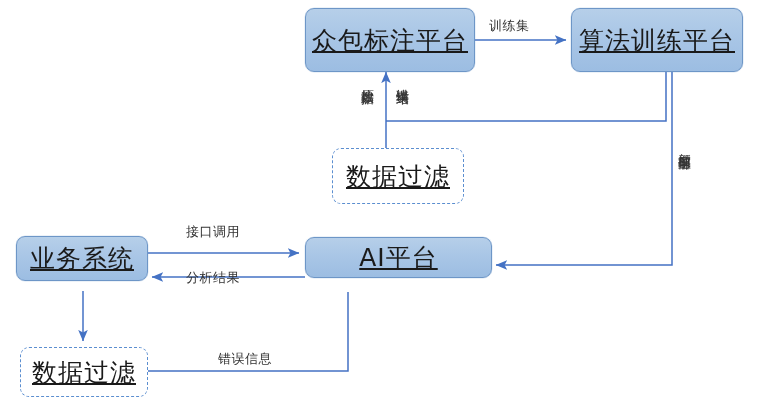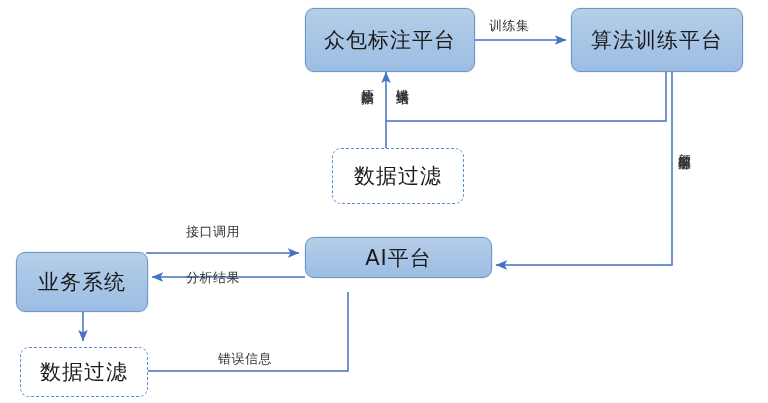--- a/index.html
+++ b/index.html
@@ -25,24 +25,25 @@
     height: 403px;
     pointer-events: none;
   }
   .node {
     position: absolute;
     box-sizing: border-box;
     display: flex;
     align-items: center;
     justify-content: center;
     border-radius: 9px;
-    font-size: 21px;
+    font-size: 25px;
     color: #1a1a1a;
     letter-spacing: 1px;
     white-space: nowrap;
+    text-decoration: underline;
   }
   .node.solid {
     background: linear-gradient(180deg, #b6cfe9 0%, #a9c6e6 45%, #9cbde2 100%);
     border: 1.3px solid #6d96c7;
     box-shadow: 0 0 0 0.5px rgba(109,150,199,0.25);
   }
   .node.dashed {
     background: #ffffff;
     border: 1.6px dashed #5b8ed0;
   }
@@ -115,21 +116,21 @@
   </div>
 
   <div class="node solid" style="left:571px; top:8px; width:172px; height:64px;">
     <span>算法训练平台</span>
   </div>
 
   <div class="node solid" style="left:305px; top:237px; width:187px; height:41px;">
     <span>AI平台</span>
   </div>
 
-  <div class="node solid" style="left:16px; top:252px; width:132px; height:60px;justify-content:center;">
+  <div class="node solid" style="left:16px; top:236px; width:132px; height:45px;justify-content:center;">
     <span>业务系统</span>
   </div>
 
   <div class="node dashed" style="left:20px; top:347px; width:128px; height:50px;">
     <span>数据过滤</span>
   </div>
 
   <div class="edge-label" style="left:489px; top:17px;">训练集</div>
 
   <div class="edge-label vertical" style="left:361px; top:79px;">原始数据</div>

